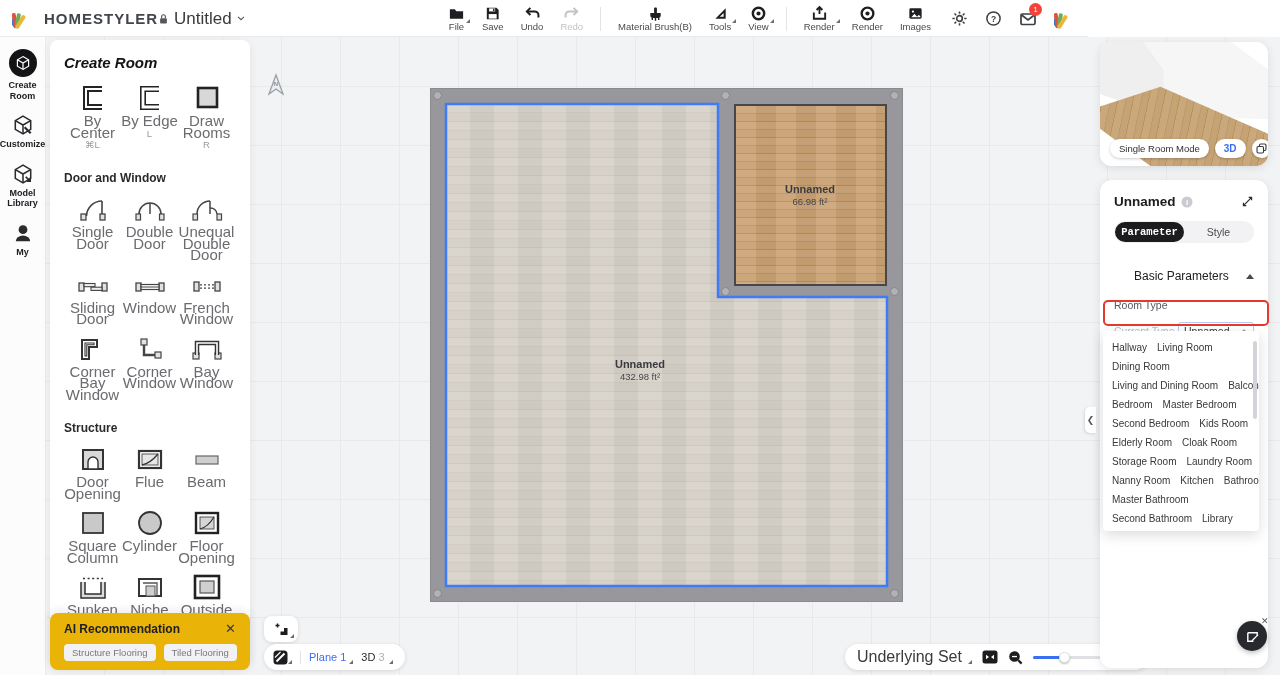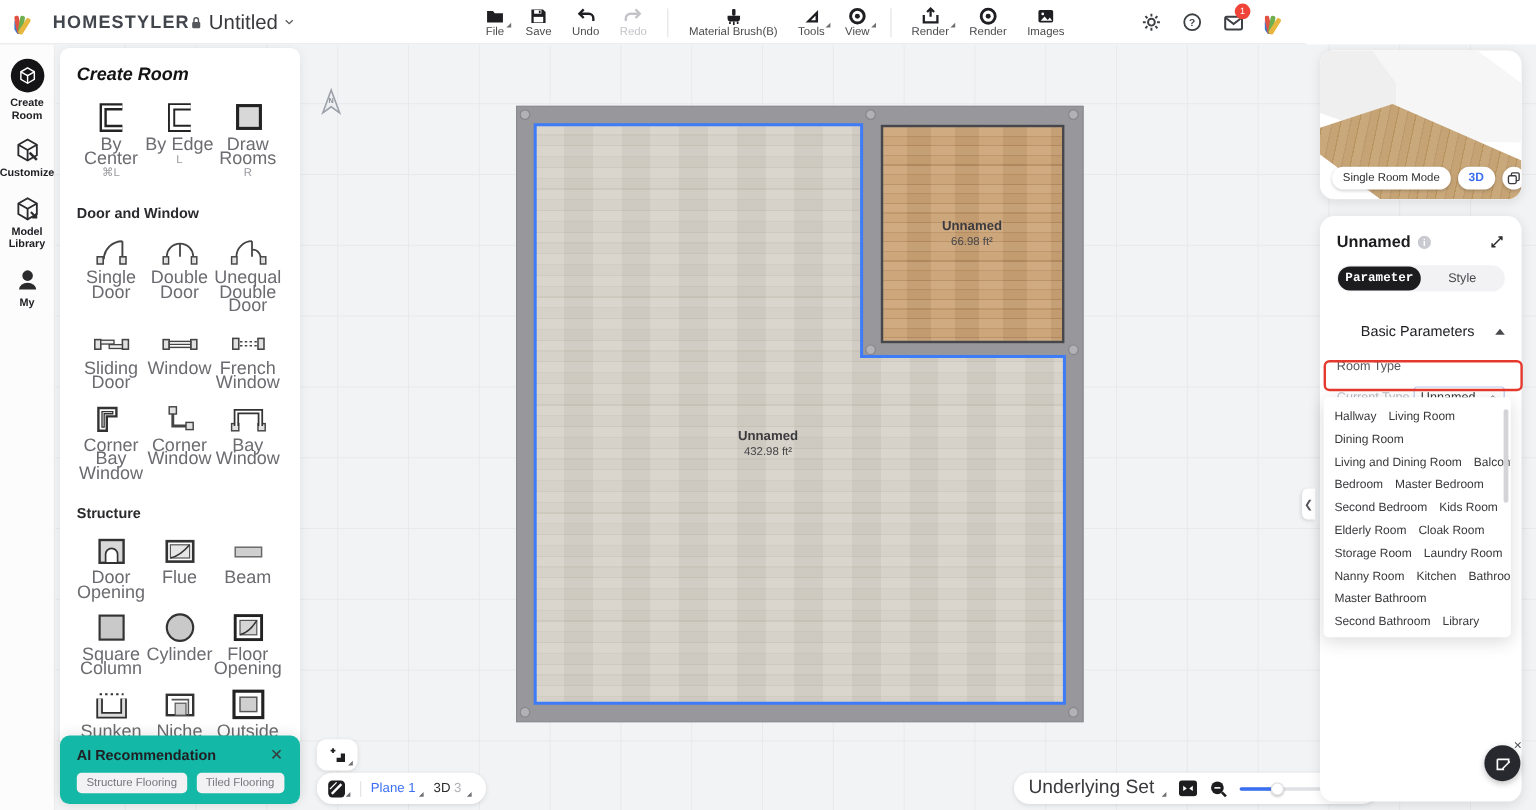--- a/index.html
+++ b/index.html
@@ -24,21 +24,21 @@
   .room-label .nm{font-size:11px;font-weight:bold;}
   .room-label .ar{font-size:9.5px;margin-top:1px;color:#47474b;}
   #compass{left:264px;top:72px;z-index:1;}
 
   
   #topbar{left:0;top:0;width:1088px;height:37px;background:#fff;border-bottom:1px solid #e9e9eb;z-index:8;}
   #brand{position:absolute;left:12px;top:0;height:37px;display:flex;align-items:center;gap:8px;}
   #brand .bname{font-size:15px;font-weight:bold;letter-spacing:1px;color:#41454c;}
   #doc{position:absolute;left:158px;top:0;height:37px;display:flex;align-items:center;gap:5px;}
   #doc .dname{font-size:17px;color:#3a3a3e;}
-  #main-tools{position:absolute;left:404px;top:0;height:37px;display:flex;align-items:center;gap:17px;}
+  #main-tools{position:absolute;left:448px;top:0;height:37px;display:flex;align-items:center;gap:17px;}
   .tb-item{display:flex;flex-direction:column;align-items:center;justify-content:center;color:#1f1f23;cursor:pointer;position:relative;}
   .tb-item .tb-lab{font-size:9.5px;color:#4a4a4e;margin-top:0px;line-height:10px;white-space:nowrap;}
   .tb-item.disabled{color:#c3c3c8;}
   .tb-item.disabled .tb-lab{color:#c3c3c8;}
   .tb-div{width:1px;height:24px;background:#e4e4e7;}
   .corner-tri{display:inline-block;width:0;height:0;border-style:solid;border-width:0 0 4px 4px;border-color:transparent transparent #6d6d72 transparent;}
   .tb-item .corner-tri{position:absolute;right:-5px;top:14px;}
   #top-right{position:absolute;right:10px;top:0;height:37px;display:flex;align-items:center;gap:17px;}
   .tr-ic{position:relative;display:flex;align-items:center;color:#3c4043;cursor:pointer;}
   .badge{position:absolute;left:10px;top:-7px;min-width:13px;height:13px;border-radius:7px;background:#f04438;color:#fff;
@@ -56,21 +56,21 @@
     z-index:6;padding:14px 14px 0 14px;}
   #panel .p-title{font-size:15px;font-weight:bold;font-style:italic;color:#141414;margin-bottom:12px;}
   .sec-h{font-size:12px;font-weight:bold;color:#2a2a2e;margin:12px 0 9px 0;}
   .tool-grid{display:flex;flex-wrap:wrap;}
   .tool{width:57px;display:flex;flex-direction:column;align-items:center;margin-bottom:9px;cursor:pointer;}
   .tool .t-ic{height:29px;display:flex;align-items:flex-end;justify-content:center;}
   .tool .t-lab{font-size:15px;color:#6b6b70;text-align:center;line-height:11.5px;margin-top:3px;}
   .tool .t-sc{font-size:9.5px;color:#9b9ba0;margin-top:1px;}
 
   
-  #ai-card{left:50px;top:613px;width:200px;height:57px;background:#14b8a6;border-radius:8px;z-index:7;
+  #ai-card{left:50px;top:613px;width:200px;height:57px;background:#eab308;border-radius:8px;z-index:7;
     box-shadow:0 -3px 10px rgba(0,0,0,.08);padding:9px 14px;}
   #ai-card .ai-head{display:flex;justify-content:space-between;align-items:center;}
   #ai-card .ai-title{font-size:12px;font-weight:bold;color:#202024;}
   #ai-card .ai-x{font-size:13px;color:#3a3a3e;cursor:pointer;line-height:12px;}
   .chips{display:flex;gap:8px;margin-top:8px;}
   .chip{background:#f2f2f4;border-radius:4px;padding:3px 8px;font-size:9.5px;color:#77777c;cursor:pointer;white-space:nowrap;}
 
   
   .pill{position:absolute;background:#fff;border-radius:13px;box-shadow:0 1px 4px rgba(0,0,0,.12);display:flex;align-items:center;z-index:5;}
   #floor-pill{left:264px;top:616px;width:34px;height:26px;border-radius:8px;justify-content:center;}

